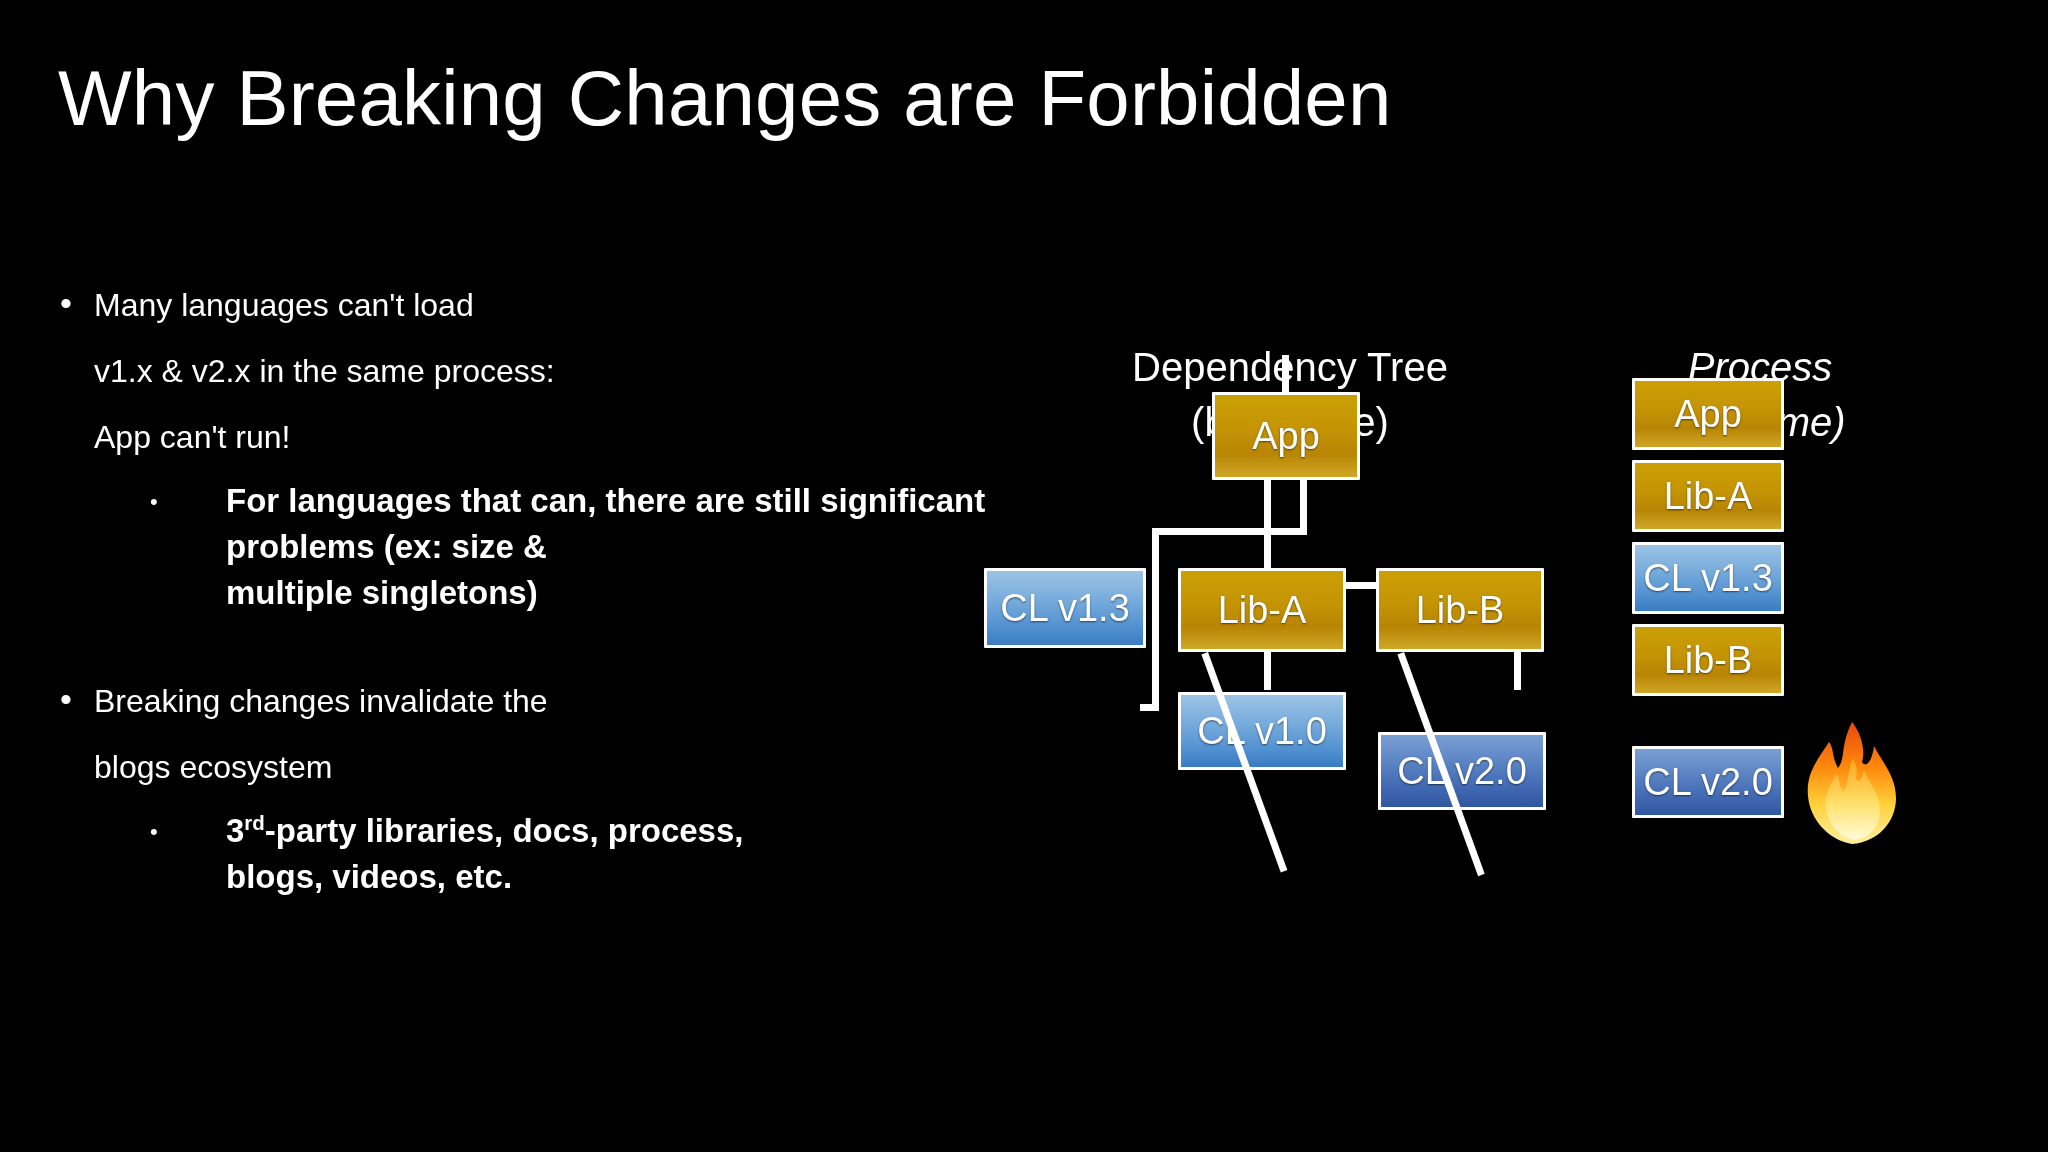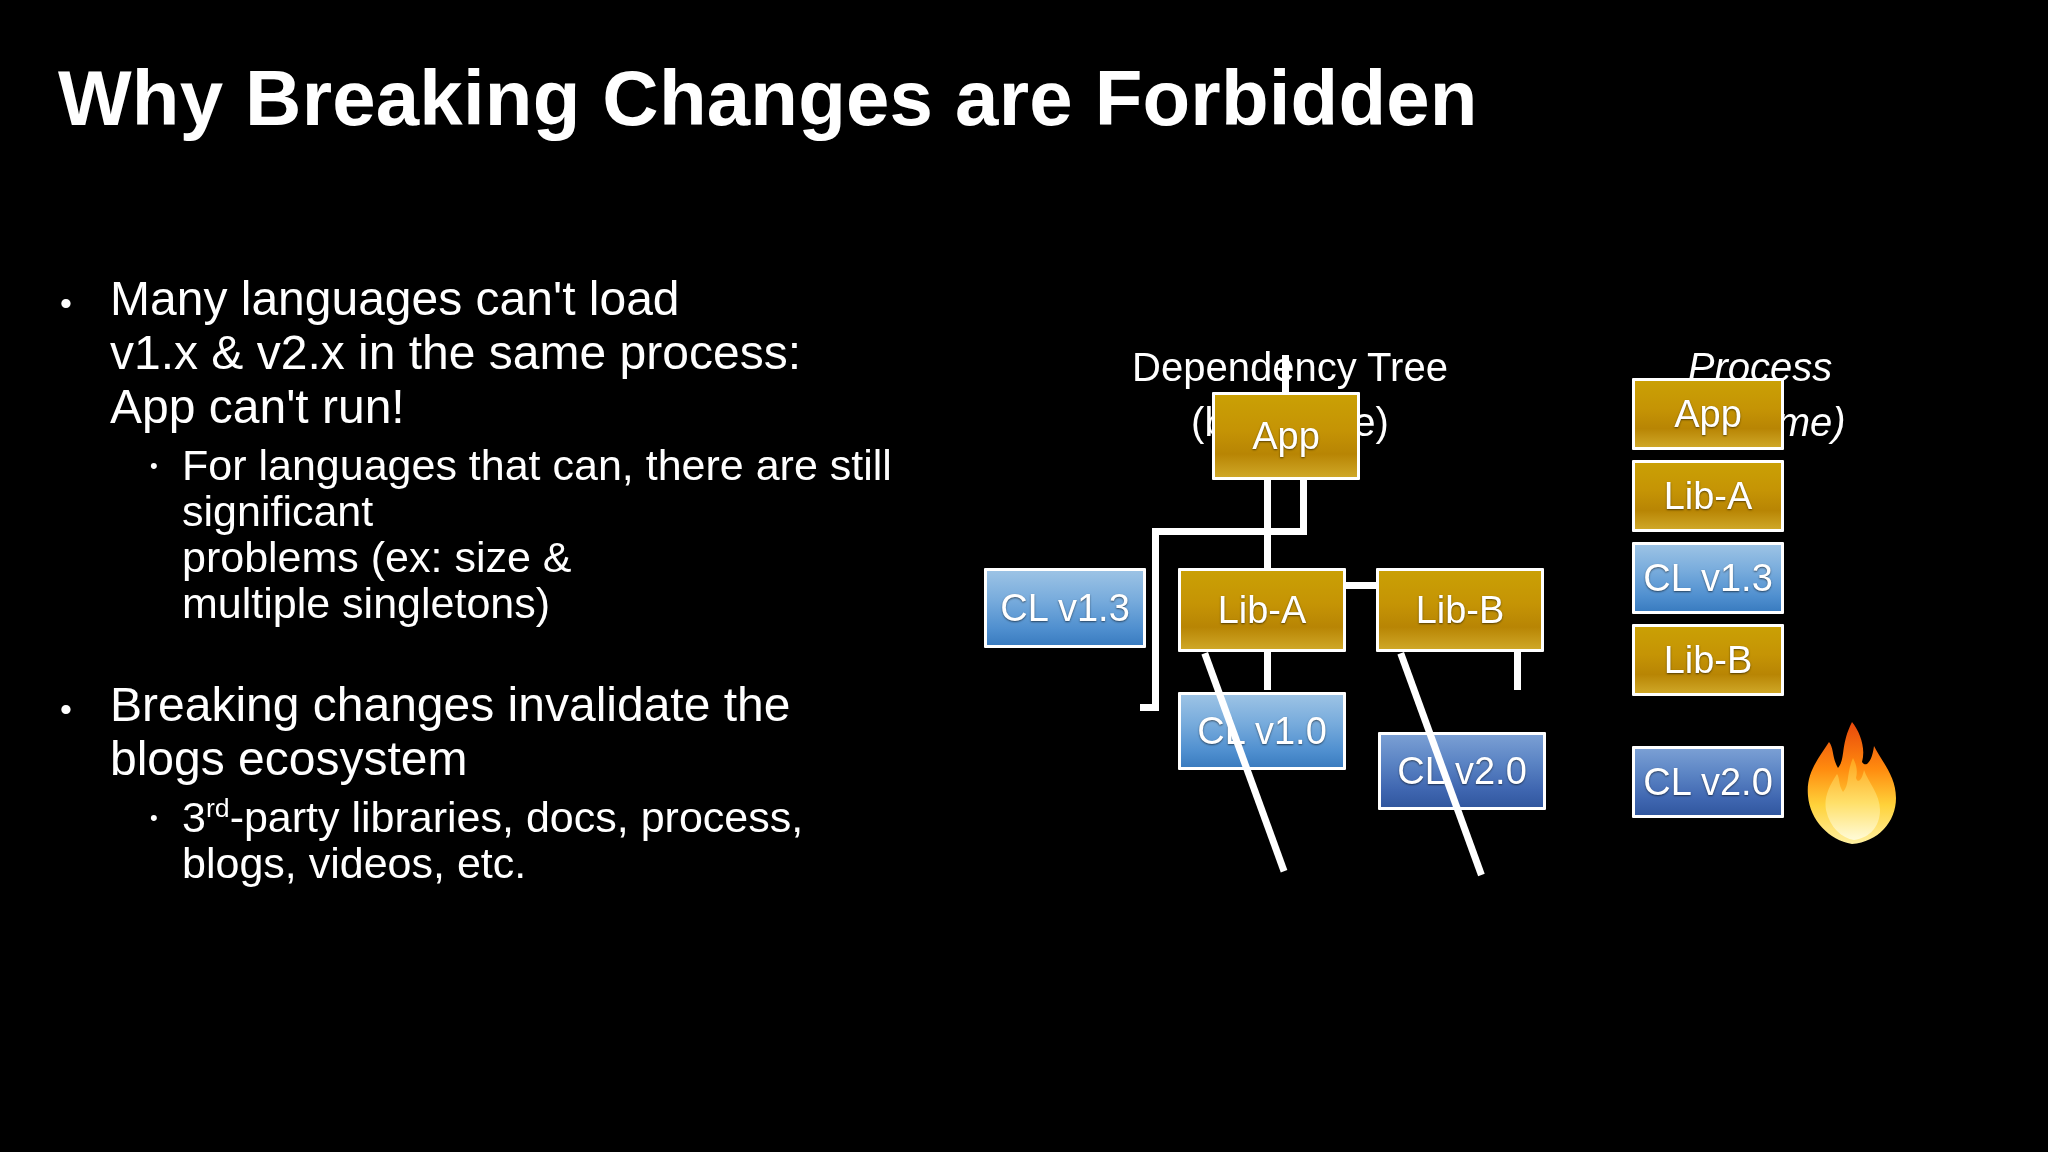--- a/index.html
+++ b/index.html
@@ -15,21 +15,21 @@
     color: #ffffff;
     position: relative;
   }
 
   
   #slide-title {
     position: absolute;
     left: 58px;
     top: 58px;
     font-size: 78px;
-    font-weight: 700;
+    font-weight: 400;
     letter-spacing: 0.2px;
     line-height: 1.05;
     color: #ffffff;
     white-space: nowrap;
   }
 
   
   #body-column {
     position: absolute;
     left: 52px;
@@ -45,44 +45,44 @@
   .bullet-l1 .dot {
     font-size: 34px;
     line-height: 62px;
     width: 42px;
     flex: 0 0 42px;
     text-align: left;
     padding-left: 8px;
     box-sizing: border-box;
   }
   .bullet-l1 .txt {
-    font-size: 48px;
-    line-height: 54px;
+    font-size: 32px;
+    line-height: 66px;
     font-weight: 400;
     white-space: pre-line;
-    margin-left: 16px;
   }
 
   .bullet-l2 {
     display: flex;
     align-items: flex-start;
     margin-top: 8px;
     margin-left: 98px;
   }
   .bullet-l2 .dot {
     font-size: 22px;
     line-height: 47px;
     width: 32px;
     flex: 0 0 32px;
   }
   .bullet-l2 .txt {
-    font-size: 43px;
+    font-size: 33px;
     line-height: 46px;
-    font-weight: 400;
+    font-weight: 700;
     white-space: pre-line;
+    margin-left: 44px;
   }
   .bullet-l2 .txt sup {
     font-size: 0.62em;
     vertical-align: super;
     line-height: 0;
   }
 
   .gap-block { height: 52px; }
 
   

